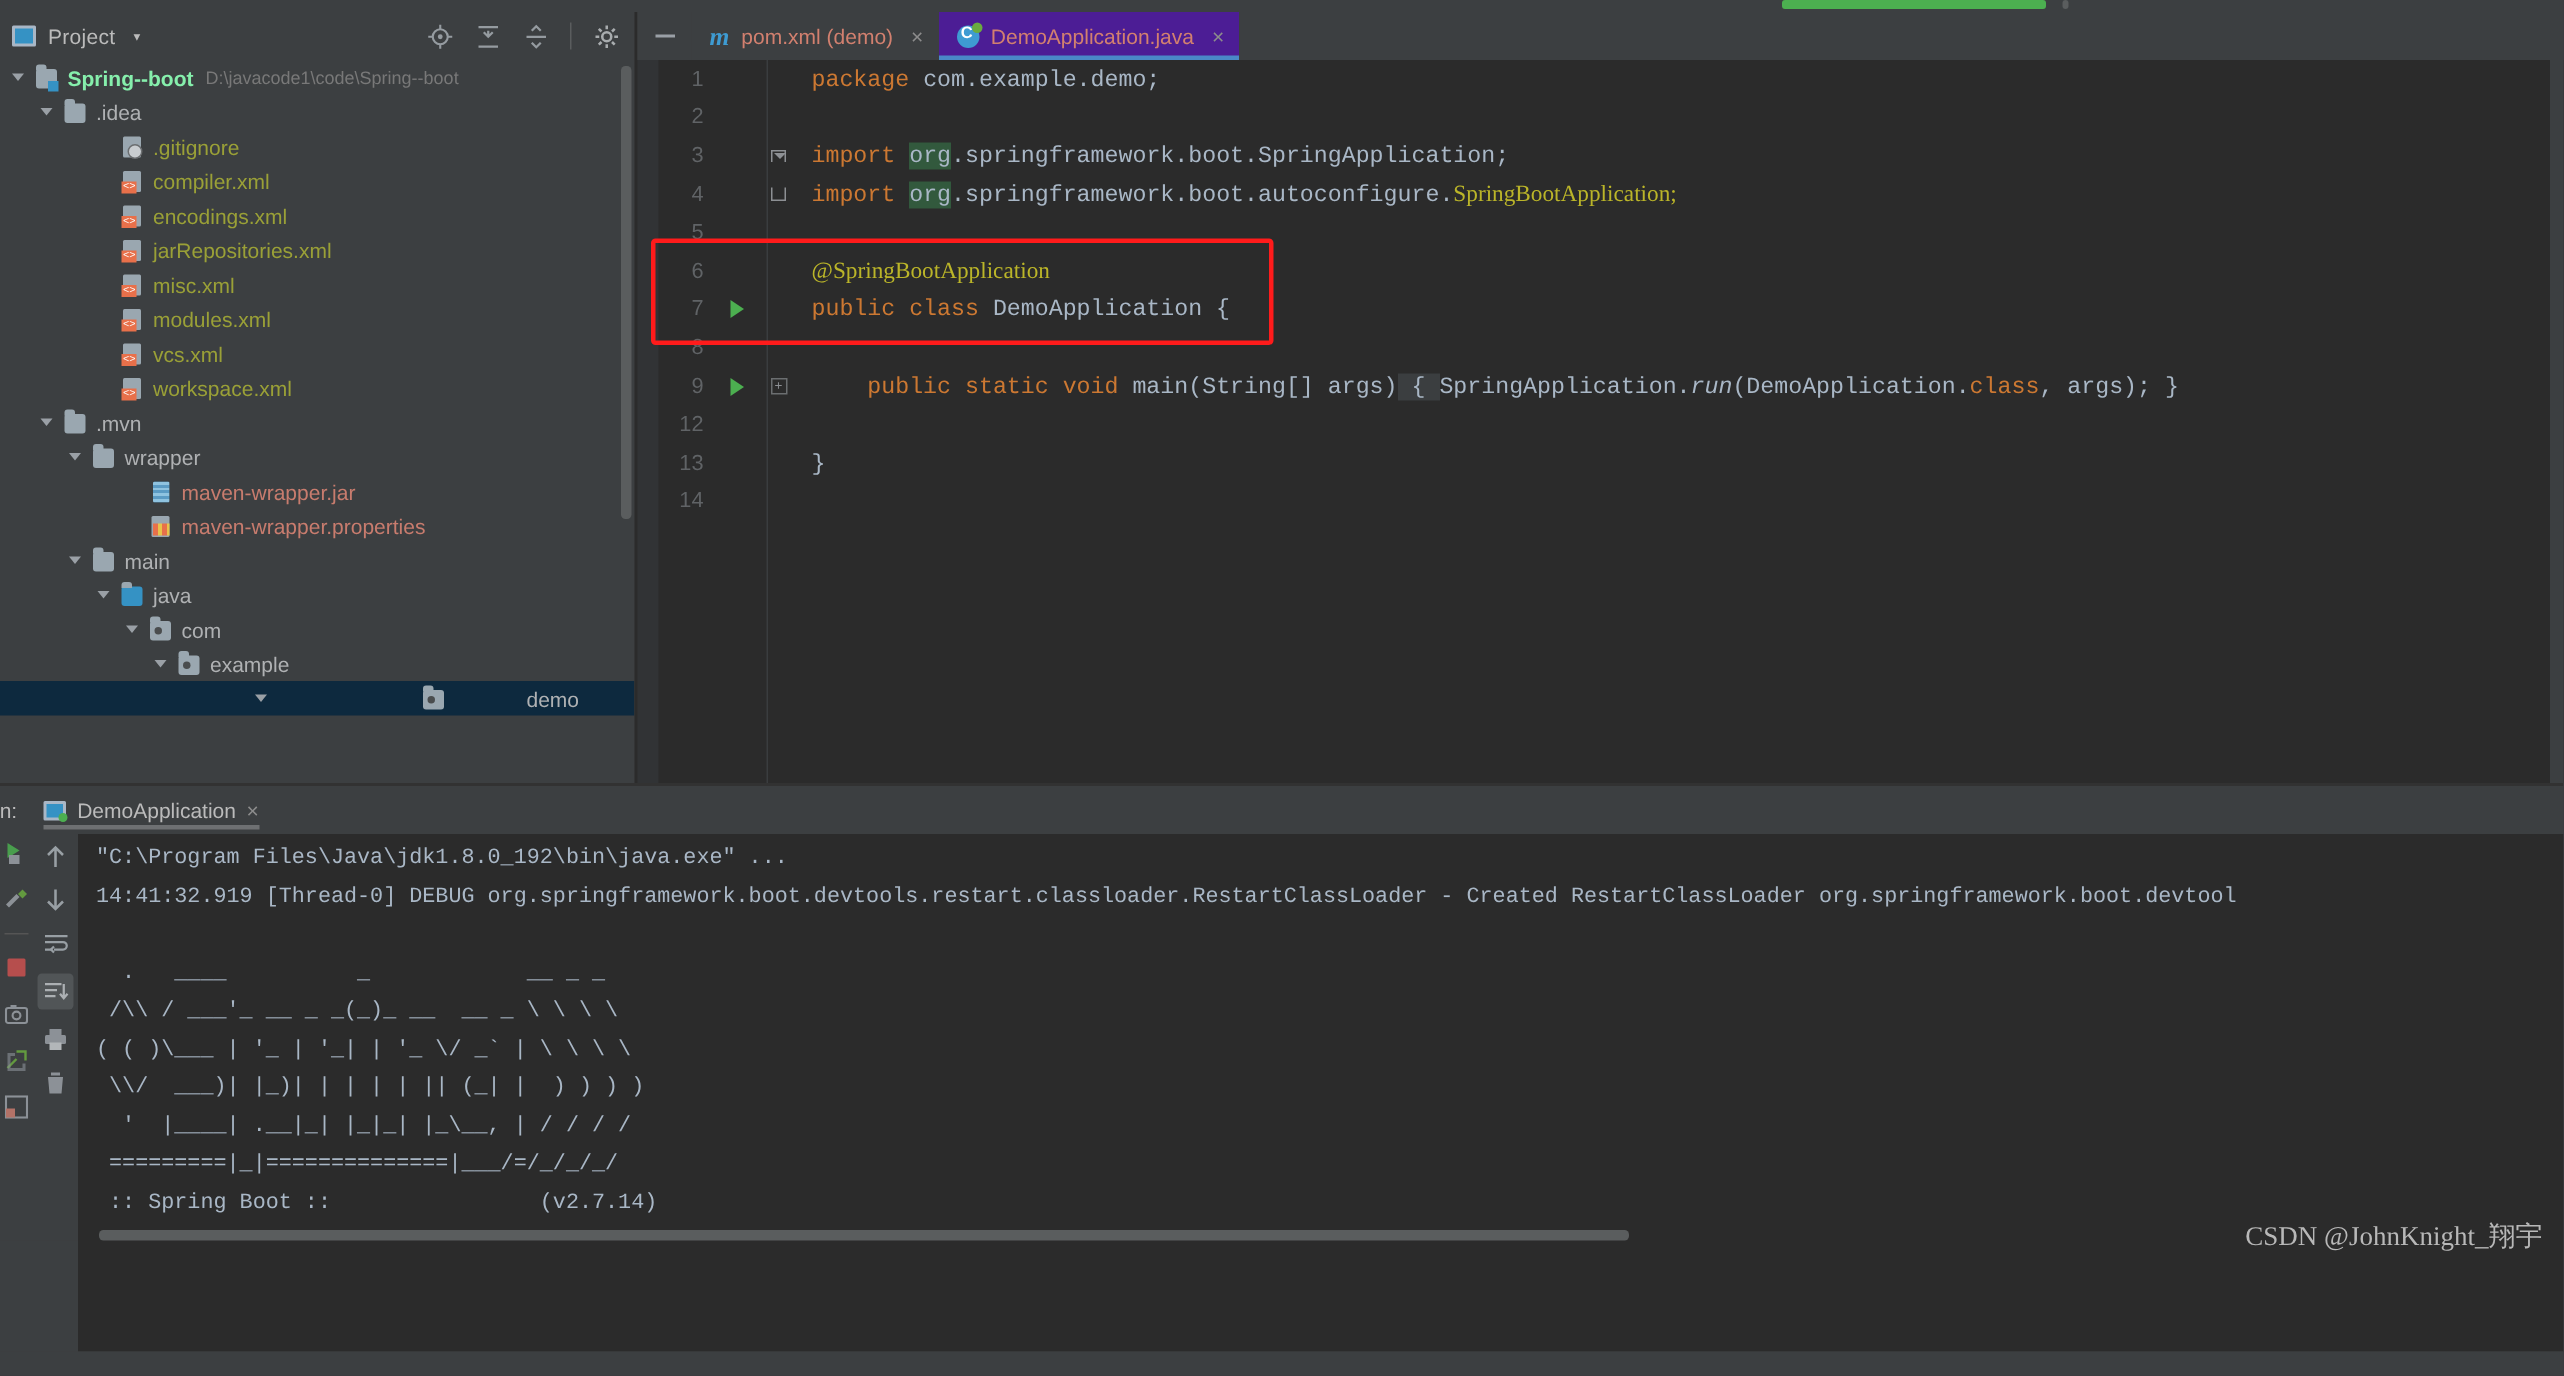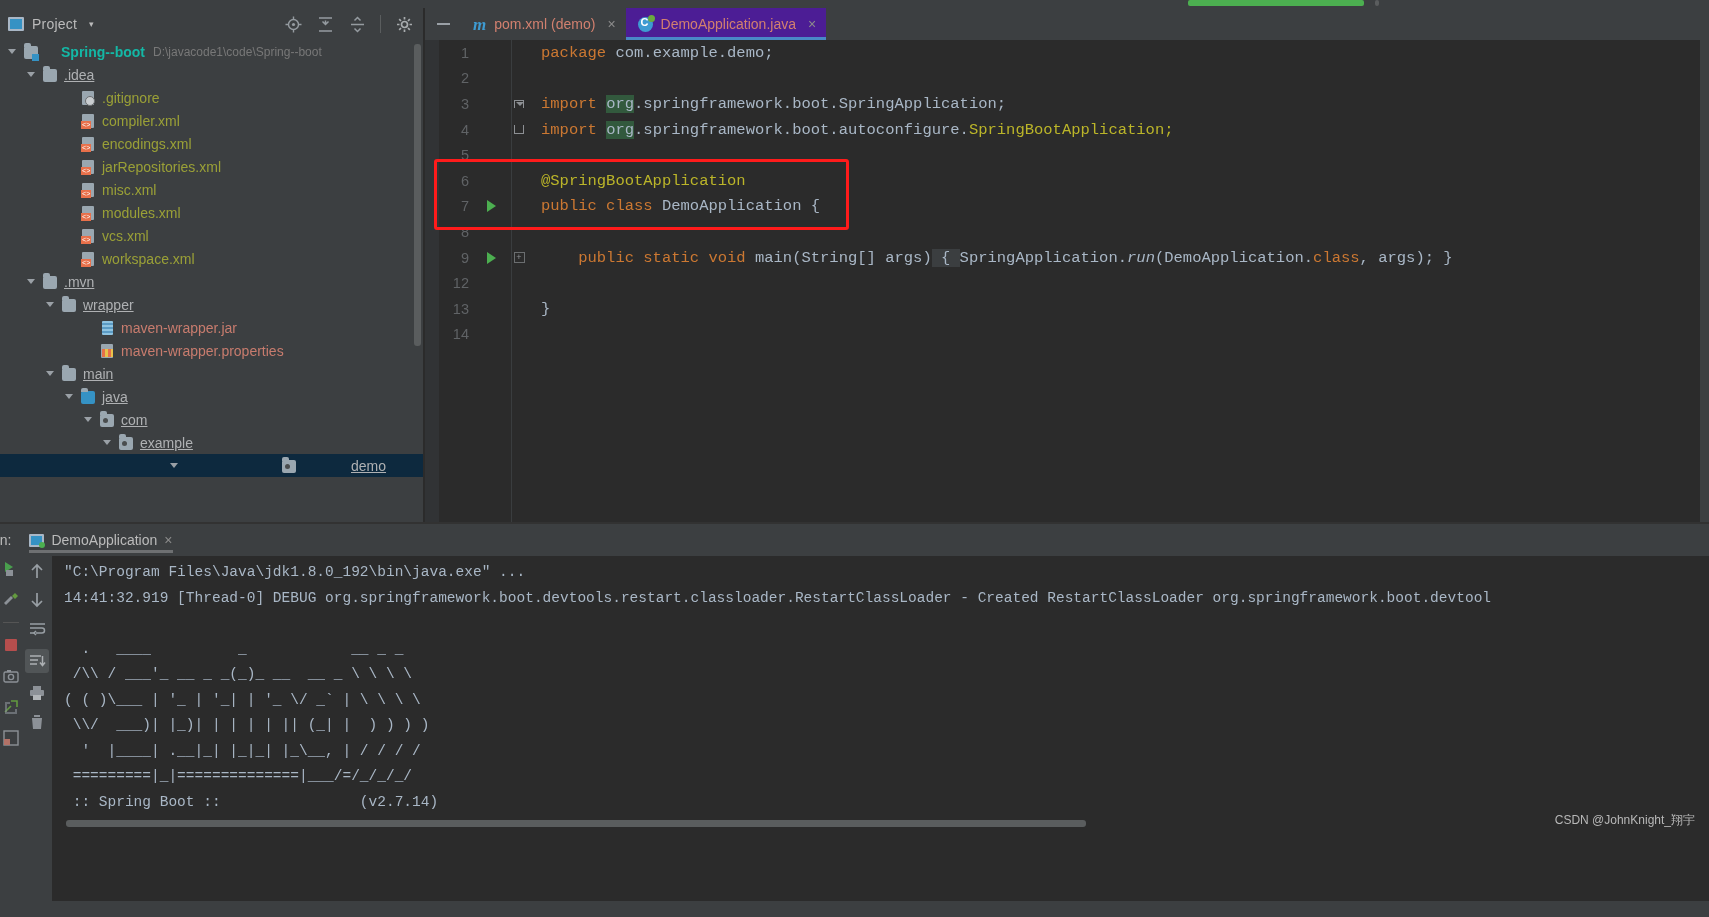--- a/index.html
+++ b/index.html
@@ -80,24 +80,24 @@
   }
   .f-git { background: #9aa7b0; height: 14px; margin-top: 1px; border-radius: 1px; position: relative; }
   .f-git::after { content:""; position:absolute; right:-1px; bottom:-1px; width:8px; height:8px;
     border: 1.5px solid #6b6e70; border-radius: 50%; background:#c9cdd0; }
   .f-jar { background: #5b9bc4; height: 14px; margin-top: 1px; width: 11px; margin-left: 2px; border-radius: 1px;
     background-image: repeating-linear-gradient(0deg,#8fc3e0 0 2px,#5b9bc4 2px 4px); }
   .f-prop { background: #9aa7b0; height: 14px; margin-top: 1px; border-radius: 1px; position: relative; }
   .f-prop::after { content:""; position:absolute; left:1px; bottom:1px; width:11px; height:8px;
     background: linear-gradient(90deg,#e8704a 0 3px,#e8c34a 3px 6px,#e8704a 6px 9px, #e8c34a 9px 11px); }
 
-  .c-folder { color: #afb1b3; text-decoration: underline; }
+  .c-folder { color: #afb1b3; }
   .c-xml { color: #9aa037; }
   .c-file-red { color: #c87c6e; }
-  .c-white { color: #14b8a6; margin-left: 16px; }
+  .c-white { color: #86efac; }
 
   
   .v-split { position: absolute; left: 423px; top: 8px; width: 2px; height: 514px; background: #2b2b2b; }
   .tree-scrollbar {
     position: absolute; left: 414px; top: 44px; width: 7px; height: 302px;
     background: #5a5d5e; border-radius: 3px;
   }
 
   
   .tabs {
@@ -166,21 +166,21 @@
   .fold-top::after {
     content:""; position:absolute; left:1px; top:1px;
     border-left:4px solid transparent; border-right:4px solid transparent; border-top:4px solid #8d9094;
   }
   .fold-bot { height: 9px; }
   .vline { position: absolute; left: 86px; top: 0; bottom: 0; width: 1px; background: #3a3d3f; }
   .ctext { padding-left: 8px; white-space: pre; }
 
   .k { color: #cc7832; }          
   .plain { color: #a9b7c6; }      
-  .ann { color: #bbb529; }
+  .ann { color: #bbb529; font-family: Liberation Serif, serif; }
   .it { font-style: italic; }
   .hl-green { background: #32593d; }
   .hl-gray { background: #3b3e40; }
 
   
   .annot-box {
     position: absolute; left: 434px; top: 159px; width: 415px; height: 71px;
     border: 3px solid #ff1b1b; border-radius: 3px; pointer-events: none; z-index: 20;
   }
 
@@ -226,22 +226,22 @@
   }
 
   .console-scroll-h {
     position: absolute; left: 66px; top: 820px; width: 1020px; height: 7px;
     background: #5a5d5e; border-radius: 3px;
   }
   .run-left-edge { position: absolute; left:0; top: 901px; width: 1709px; height: 16px; background:#3c3f41; }
   .bottom-bar-rows { position:absolute; left:0; top:827px; width:52px; height:90px; background:#3c3f41; }
 
   .watermark {
-    position: absolute; right: 14px; top: 812px; color: #b8b8b8; font-size: 12px;
-    font-family: Liberation Sans, sans-serif;
+    position: absolute; right: 14px; top: 812px; color: #b8b8b8; font-size: 18px;
+    font-family: Liberation Serif, serif;
   }
   .ed-right-edge { position:absolute; left:1700px; top:40px; width:9px; height:482px; background:#3c3f41; }
 </style>
 </head>
 <body>
 
 <div class="app">
 
   <div class="top-strip">
     <div class="run-widget"></div>

